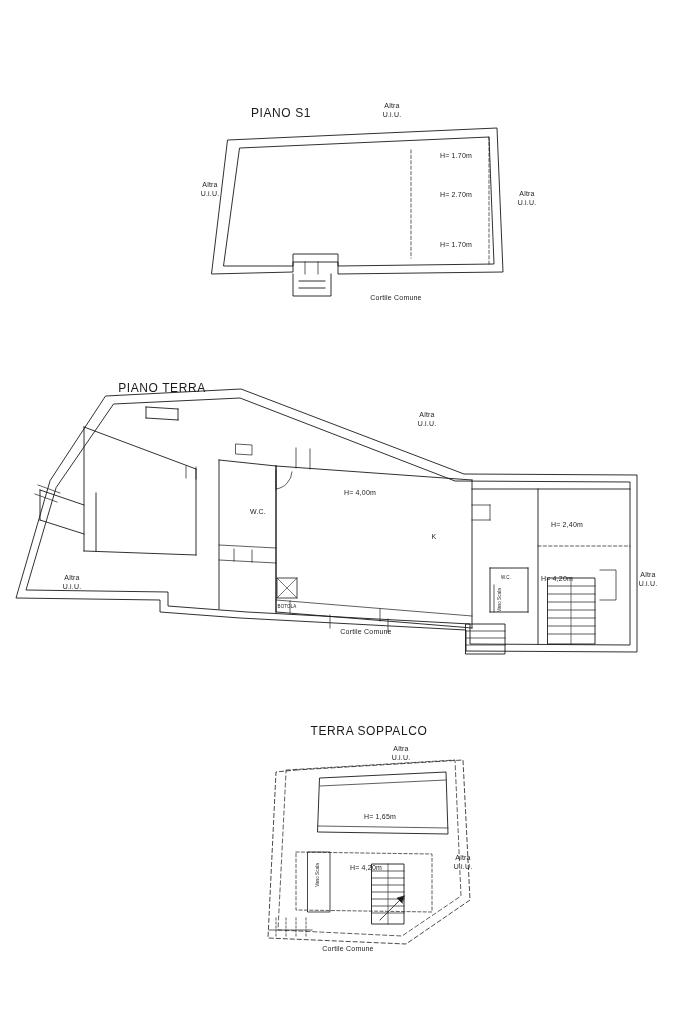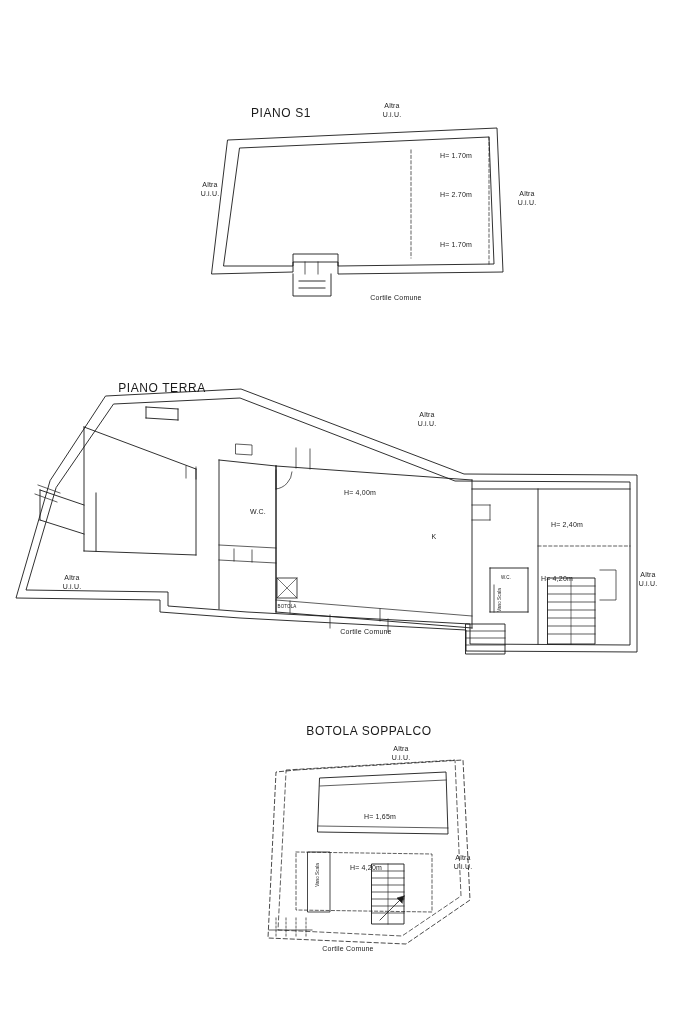--- a/index.html
+++ b/index.html
@@ -214,21 +214,21 @@
     <div class="lbl center" style="left:557px; top:578px;">H= 4,20m</div>
     <div class="lbl center" style="left:258px; top:511px;">W.C.</div>
     <div class="lbl center" style="left:434px; top:536px;">K</div>
     <div class="lbl tiny center" style="left:506px; top:578px;">W.C.</div>
     <div class="lbl tiny vtext" style="left:500px; top:600px;">Vano Scala</div>
     <div class="lbl tiny center" style="left:287px; top:607px;">BOTOLA</div>
     <div class="lbl center" style="left:366px; top:631px;">Cortile Comune</div>
   </div>
 
   <div>
-    <div class="lbl big center" style="left:369px; top:731px;">BOTOLA SOPPALCO</div>
+    <div class="lbl big center" style="left:369px; top:731px;">TERRA SOPPALCO</div>
     <div class="lbl center" style="left:401px; top:753px;">Altra
 U.i.U.</div>
     <div class="lbl center" style="left:463px; top:862px;">Altra
 U.i.U.</div>
     <div class="lbl center" style="left:380px; top:816px;">H= 1,65m</div>
     <div class="lbl center" style="left:366px; top:867px;">H= 4,20m</div>
     <div class="lbl tiny vtext" style="left:318px; top:875px;">Vano Scala</div>
     <div class="lbl center" style="left:348px; top:948px;">Cortile Comune</div>
   </div>
 

